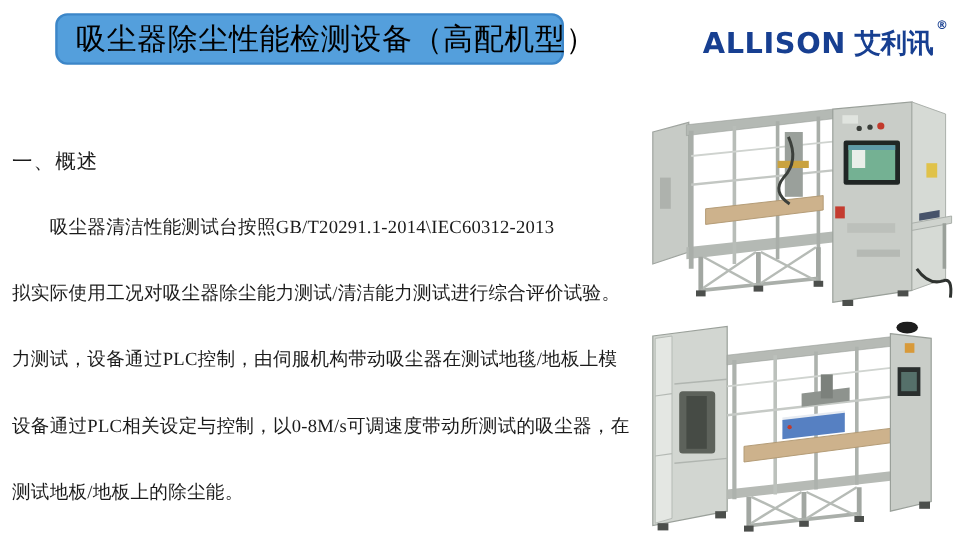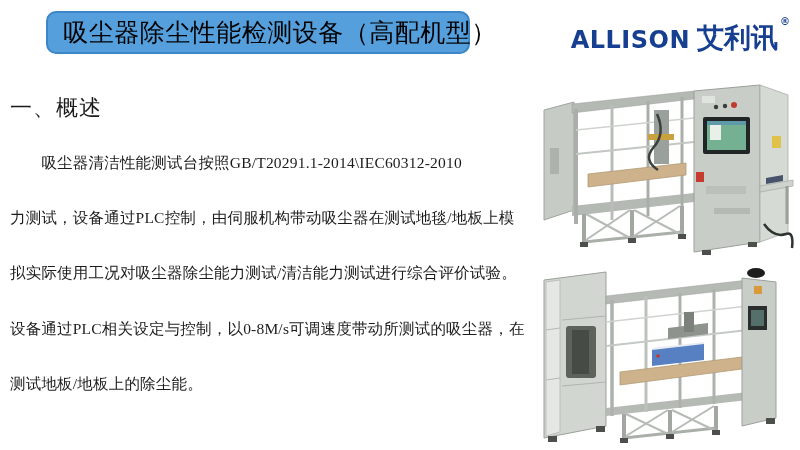--- a/index.html
+++ b/index.html
@@ -18,28 +18,28 @@
     display:flex; align-items:center; justify-content:center;
     font-size:25px; color:#000; letter-spacing:0.5px; white-space:nowrap;padding-left:44px;
   }
   .logo {
     position:absolute; right:10px; top:24px;
     color:var(--logo-blue,#173f91);
     font-family:"DejaVu Sans","Liberation Sans",sans-serif;
     font-weight:800; white-space:nowrap; display:flex; align-items:flex-end;
   }
   .logo-latin { font-size:24px; letter-spacing:0.5px; line-height:1; }
-  .logo-cjk   { font-size:27px; margin-left:7px; line-height:1.05; }
+  .logo-cjk   { font-size:22px; margin-left:7px; line-height:1.05; }
   .logo-reg   { font-size:10px; font-weight:700; align-self:flex-start; margin:-8px 0 0 2px; }
   
   .text-col {
     position:absolute; left:10px; top:62px; width:534px;
     font-size:15.5px; line-height:18.4px; white-space:pre-wrap;
   }
-  .h1 { font-size:22px; letter-spacing:1px; }
+  .h1 { font-size:17px; letter-spacing:1px;margin-top:27px; }
   .line { letter-spacing:0.2px; }
   
   .photo { position:absolute; background:#ffffff; }
   .photo-top    { left:536px; top:74px;  width:260px; height:192px; }
   .photo-bottom { left:540px; top:268px; width:254px; height:180px; }
   .photo svg { width:100%; height:100%; display:block; }
 </style>
 </head>
 <body>
 
@@ -49,23 +49,23 @@
     <span>吸尘器除尘性能检测设备（高配机型）</span>
   </div>
   <div class="logo">
     <span class="logo-latin">ALLISON</span>
     <span class="logo-cjk">艾利讯</span>
     <span class="logo-reg">®</span>
   </div>
 
   <div class="text-col">
     <div class="h1">一、概述</div>
-    <div class="line">　　吸尘器清洁性能测试台按照GB/T20291.1-2014\IEC60312-2010</div>
+    <div class="line">　　吸尘器清洁性能测试台按照GB/T20291.1-2014\IEC60312-2013</div>
+    <div class="line">拟实际使用工况对吸尘器除尘能力测试/清洁能力测试进行综合评价试验。</div>
     <div class="line">力测试，设备通过PLC控制，由伺服机构带动吸尘器在测试地毯/地板上模</div>
-    <div class="line">拟实际使用工况对吸尘器除尘能力测试/清洁能力测试进行综合评价试验。</div>
     <div class="line">设备通过PLC相关设定与控制，以0-8M/s可调速度带动所测试的吸尘器，在</div>
     <div class="line">测试地板/地板上的除尘能。</div>
     
     
     
     
     
     
     
     

